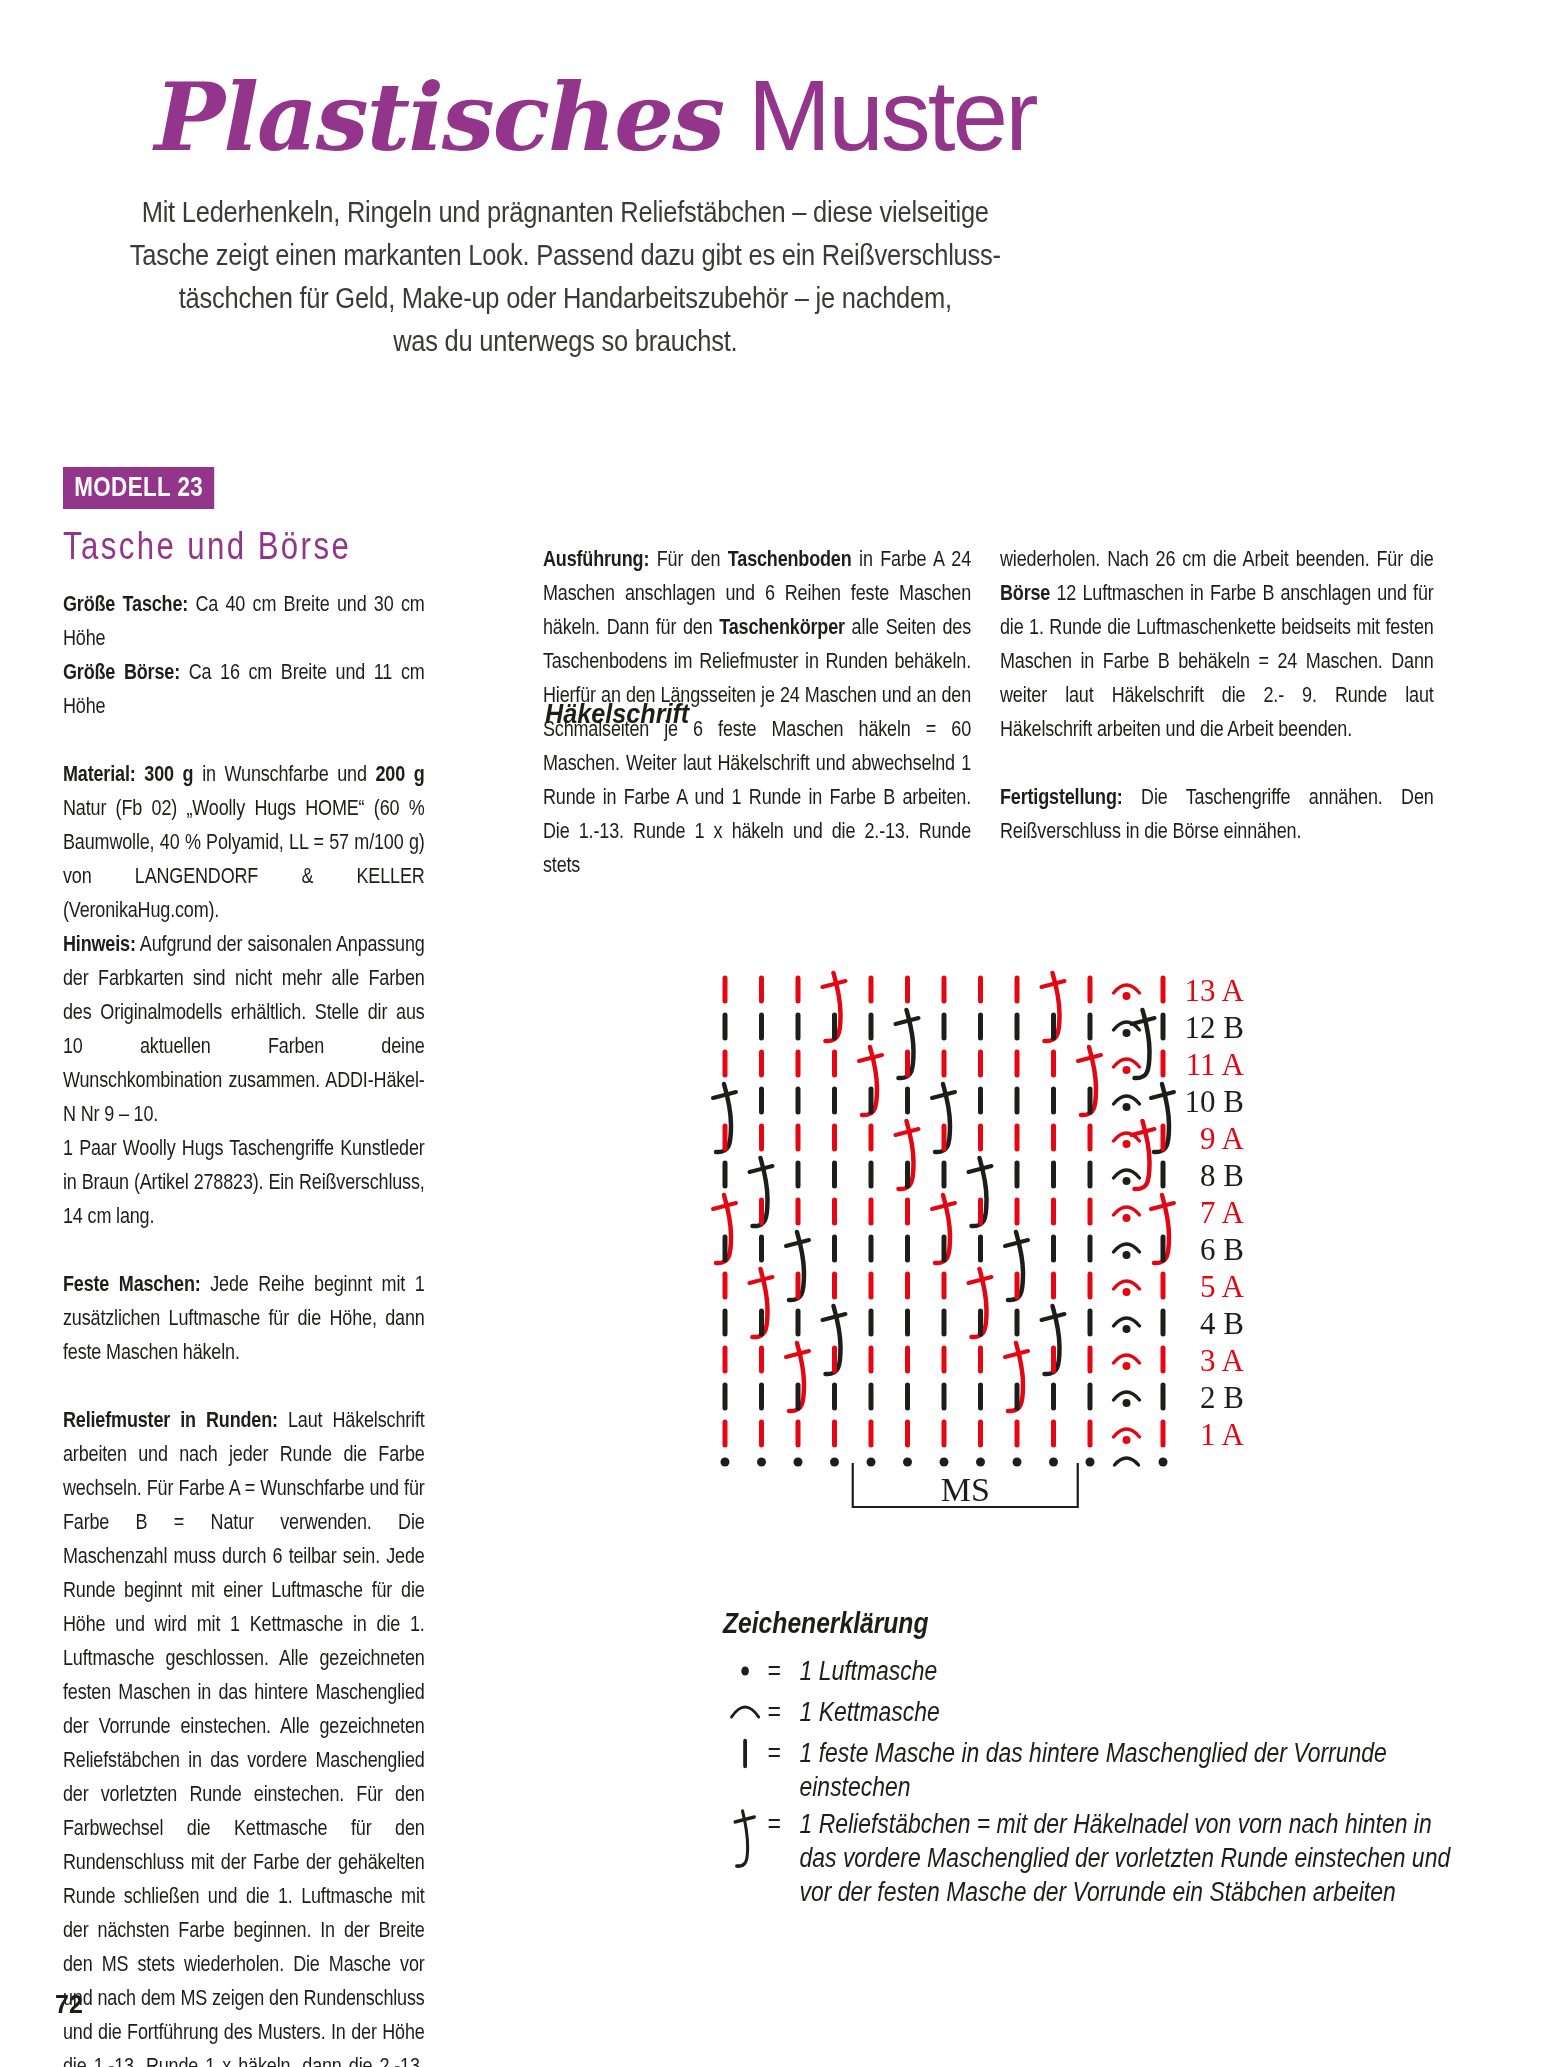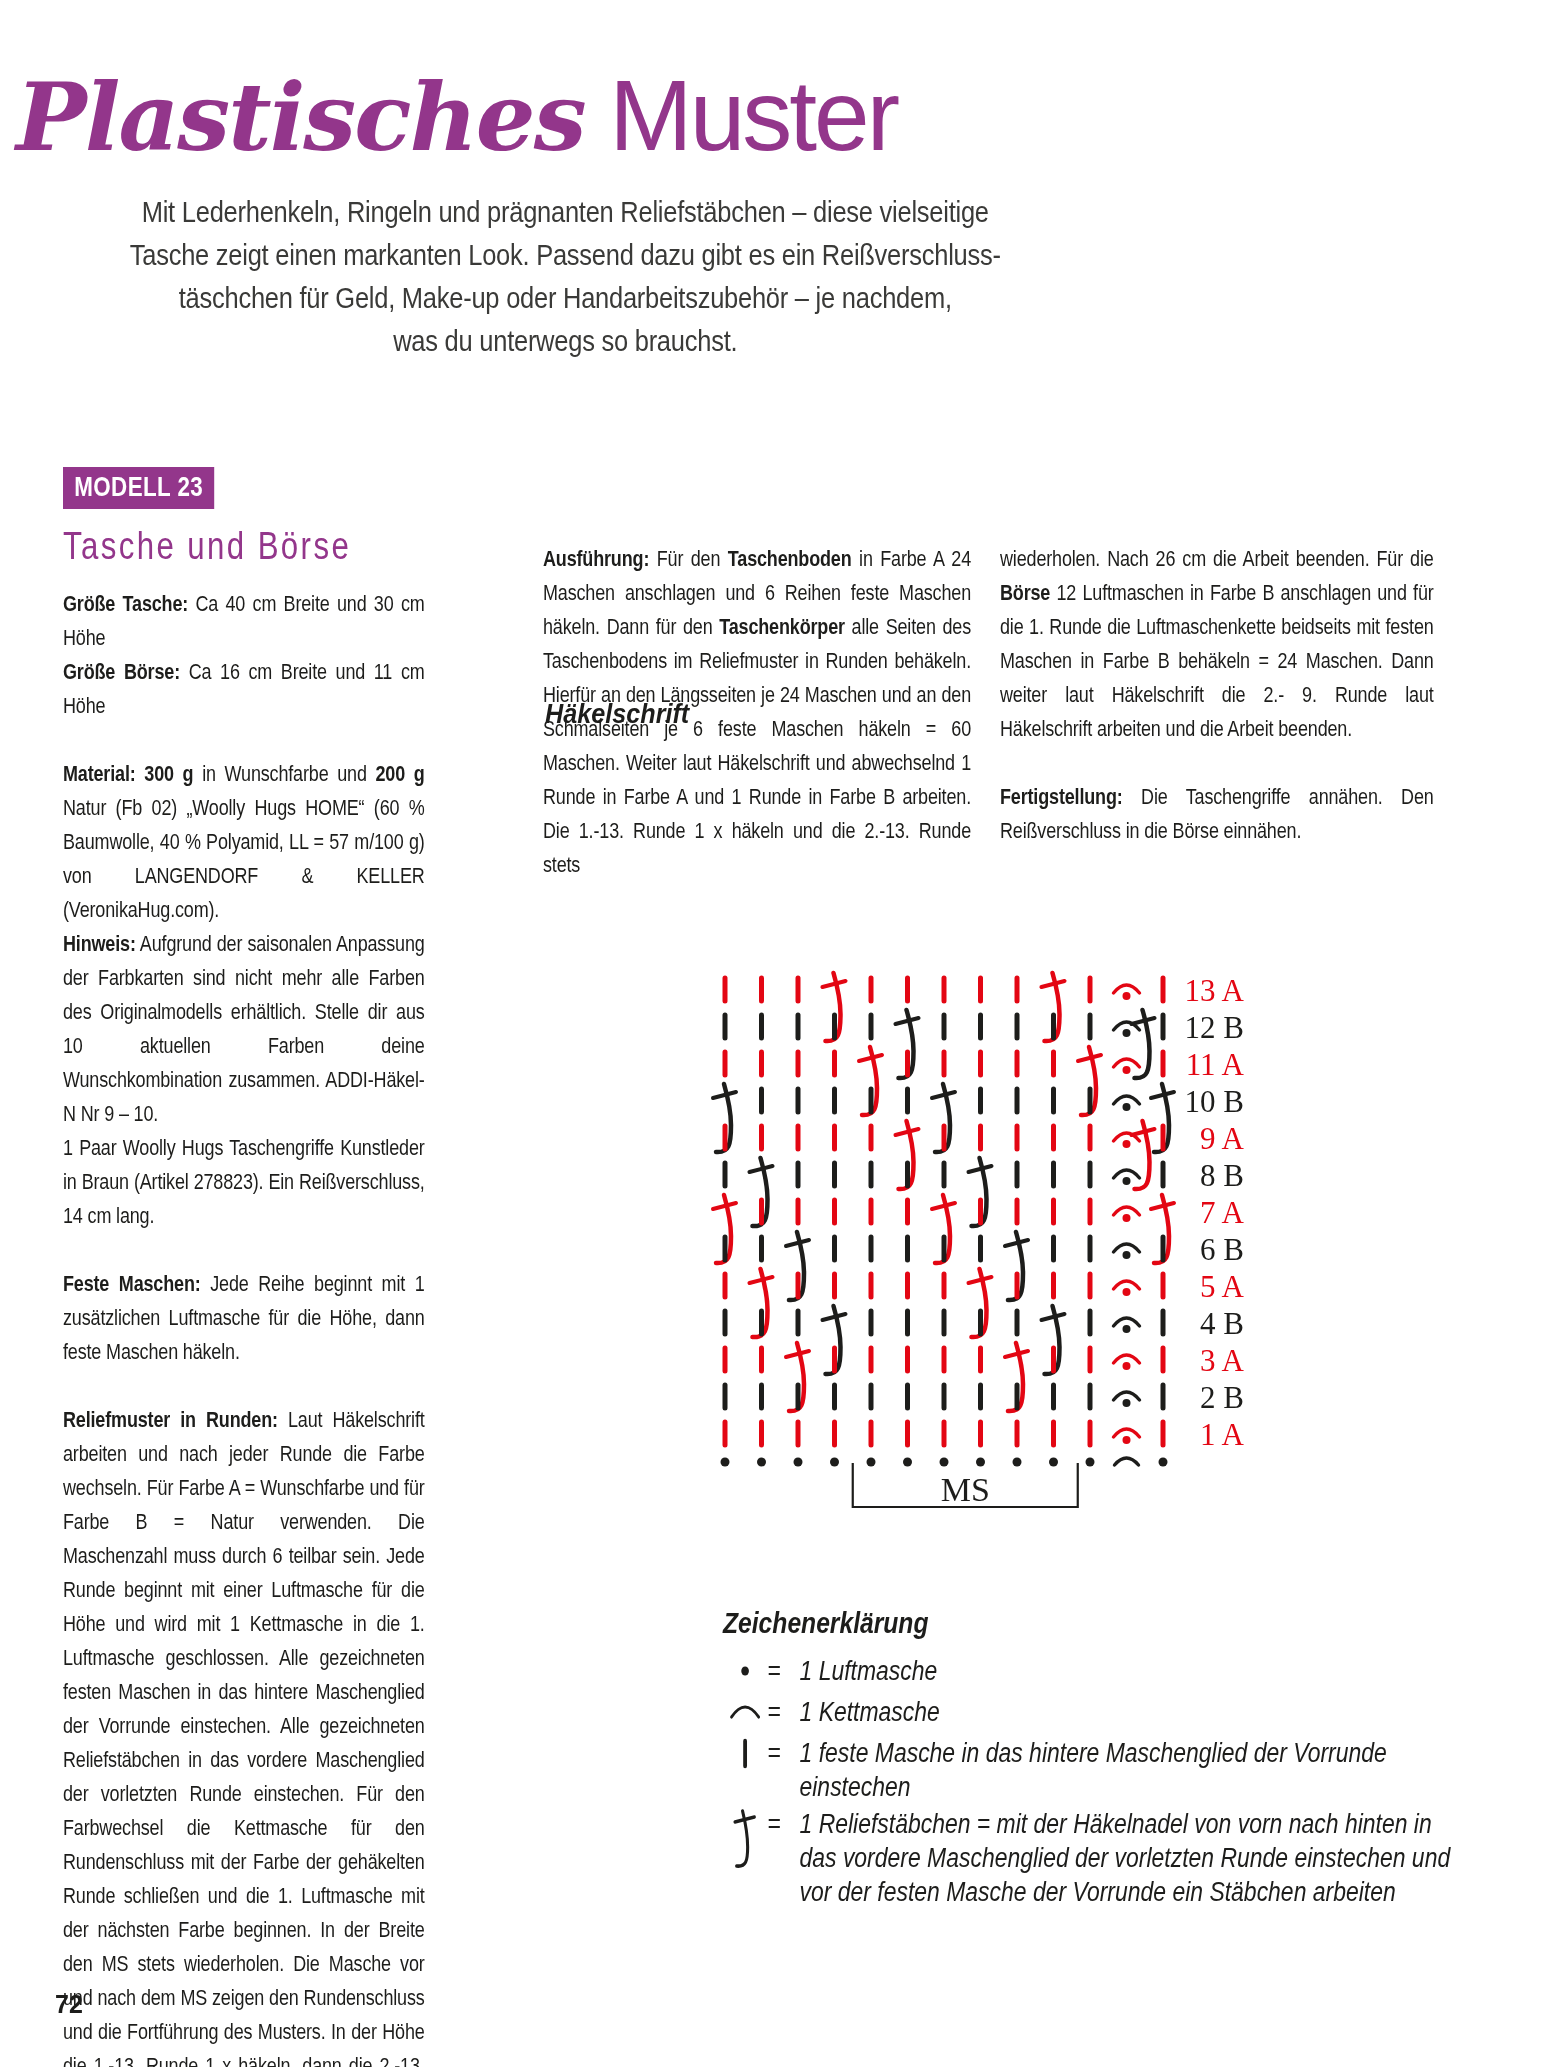--- a/index.html
+++ b/index.html
@@ -1,19 +1,19 @@
 <!DOCTYPE html>
 <html lang="de"><head>
 <meta charset="utf-8">
 <style>
   html,body{margin:0;padding:0;}
   body{width:1551px;height:2067px;background:#ffffff;position:relative;overflow:hidden;
        font-family:"Liberation Sans", sans-serif;color:#1d1d1b;}
   
-  .title-wrap{position:absolute;top:58px;left:16px;width:1190px;text-align:left;white-space:nowrap;color:#93368b;}
+  .title-wrap{position:absolute;top:58px;left:0;width:1190px;text-align:center;white-space:nowrap;color:#93368b;}
   .title-script{font-family:"DejaVu Serif", serif;font-style:italic;font-weight:bold;font-size:94px;letter-spacing:-2px;}
   .title-rest{font-family:"Liberation Sans", sans-serif;font-weight:400;font-size:100px;letter-spacing:-3px;}
   
   .intro{position:absolute;top:190px;left:85px;width:1130px;transform:scaleX(0.85);transform-origin:0 0;
          text-align:center;font-size:30px;line-height:43px;color:#3a3a38;letter-spacing:-0.3px;white-space:nowrap;}
   
   .col{position:absolute;text-align:justify;font-size:22.5px;line-height:34px;letter-spacing:-0.2px;
        transform:scaleX(0.8);transform-origin:0 0;hyphens:auto;-webkit-hyphens:auto;}
   .col p{margin:0;}
   .col p.gap{margin-top:34px;}

